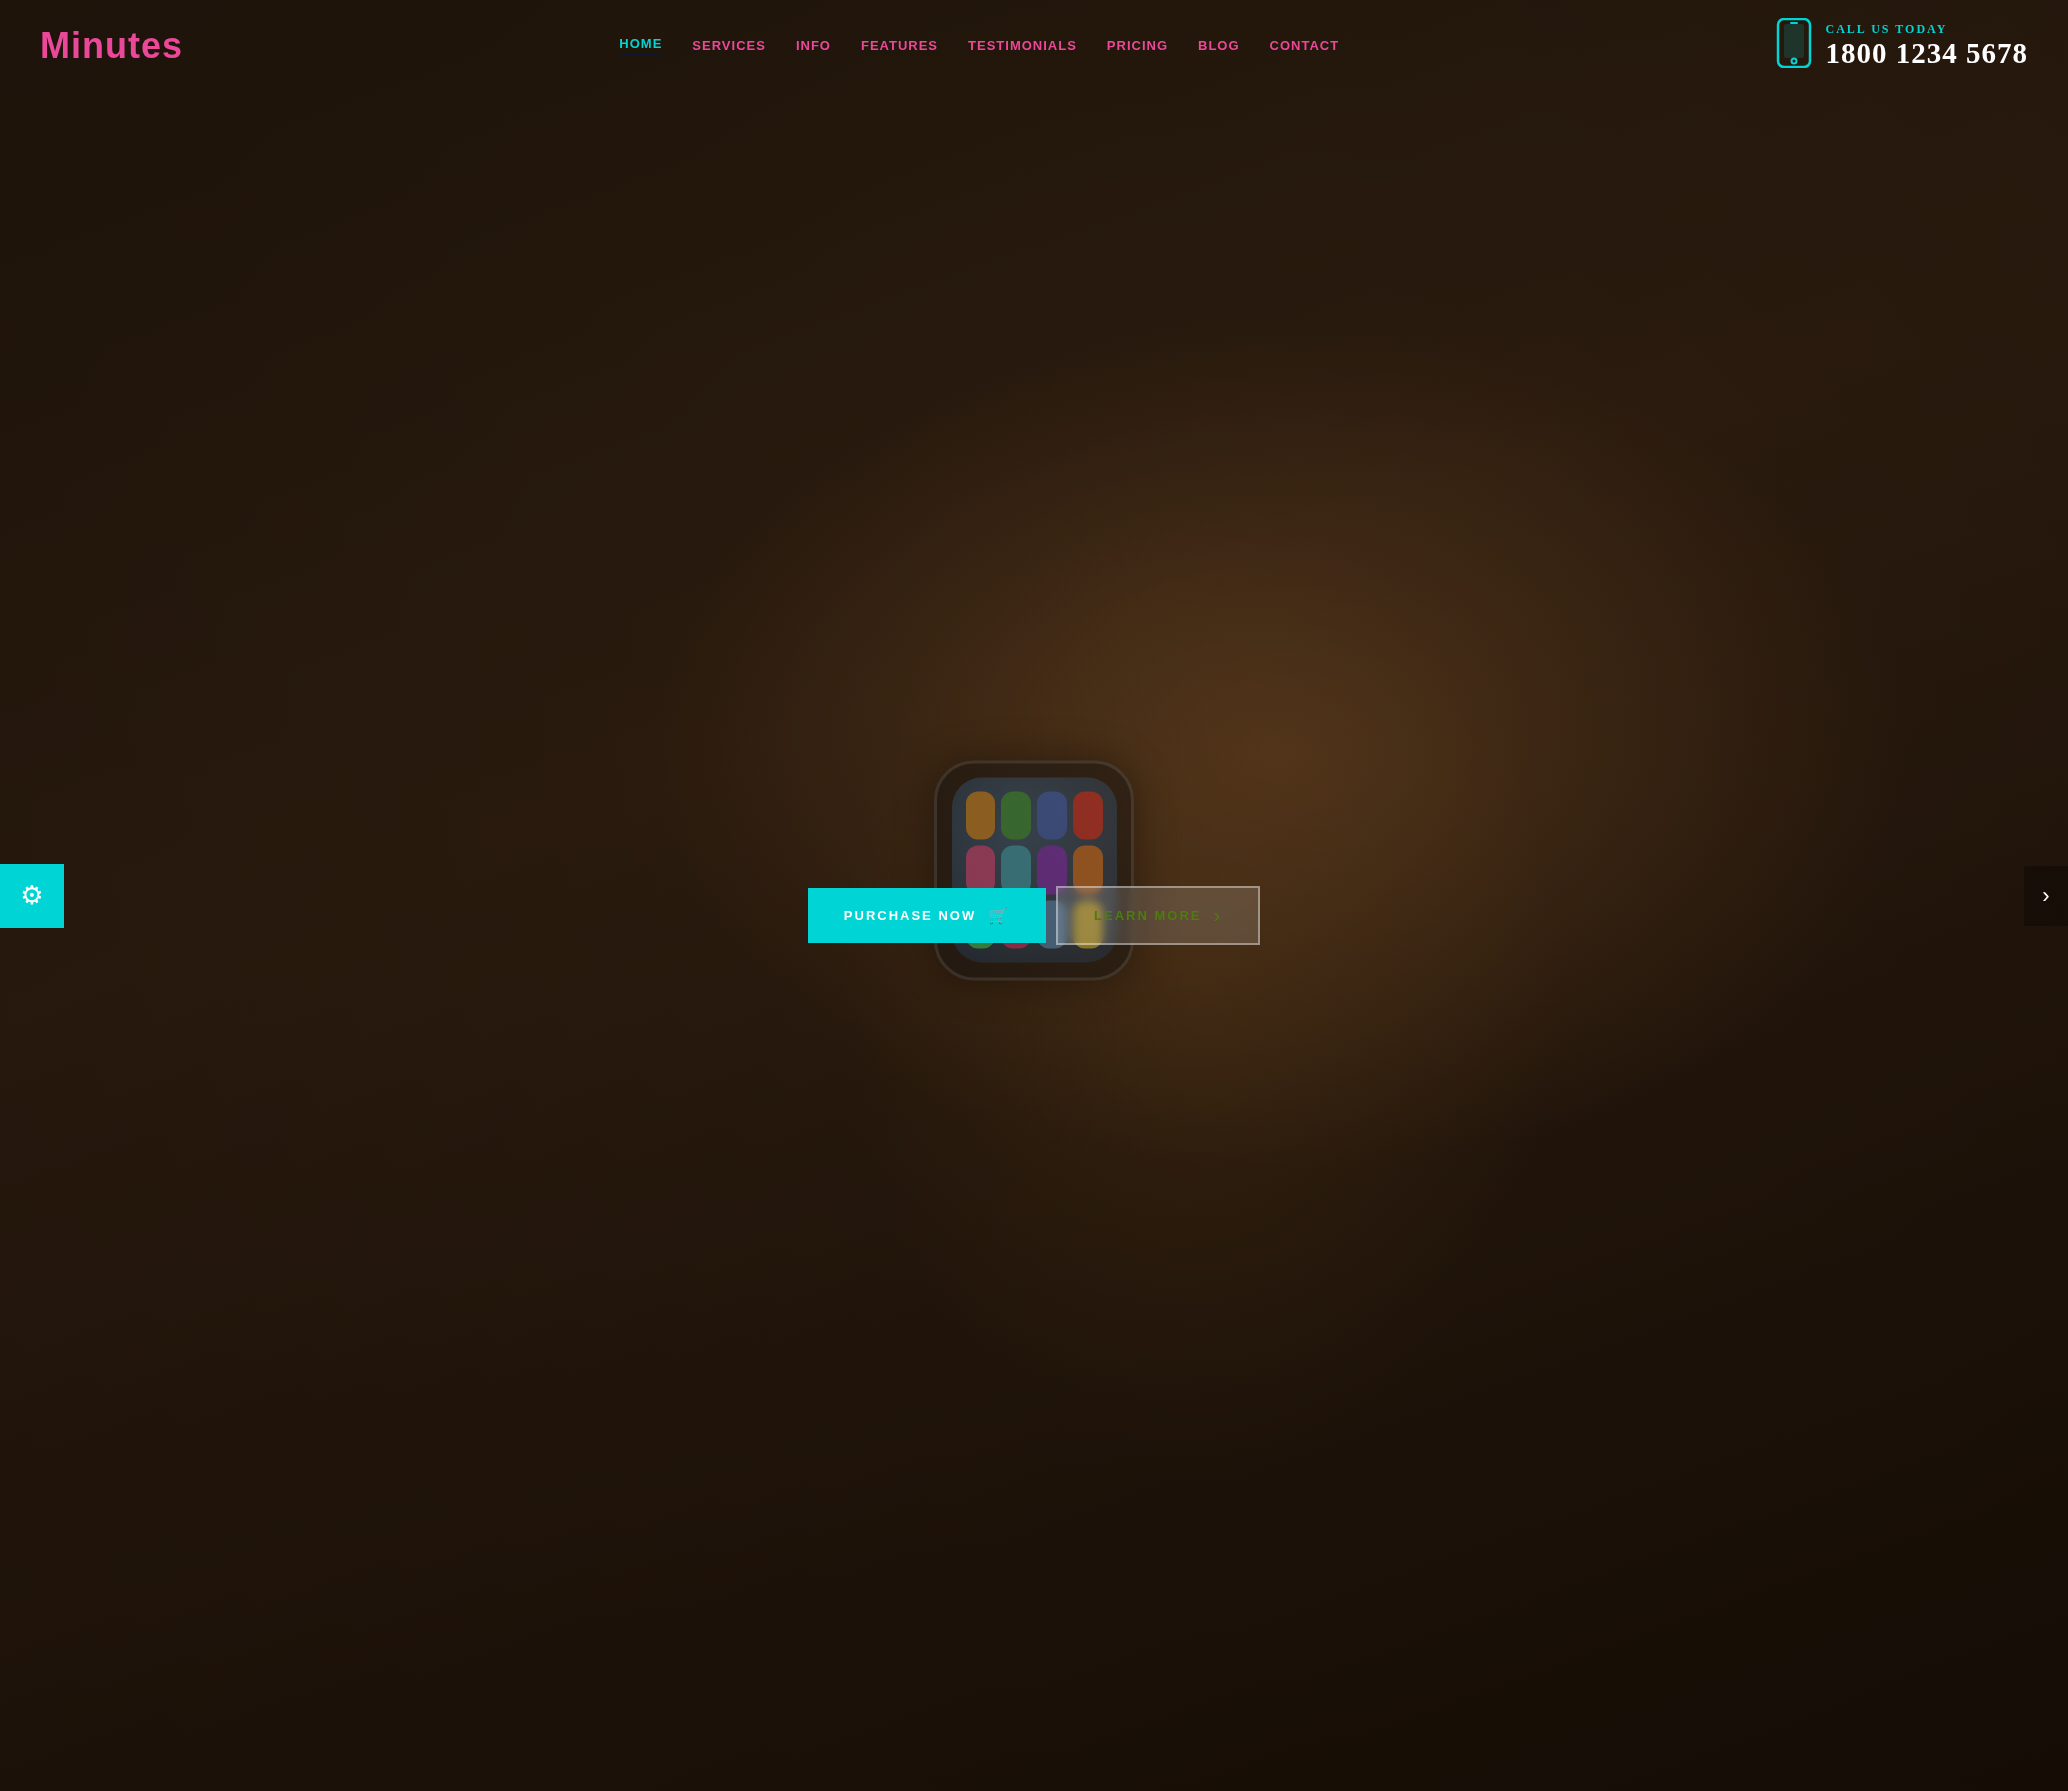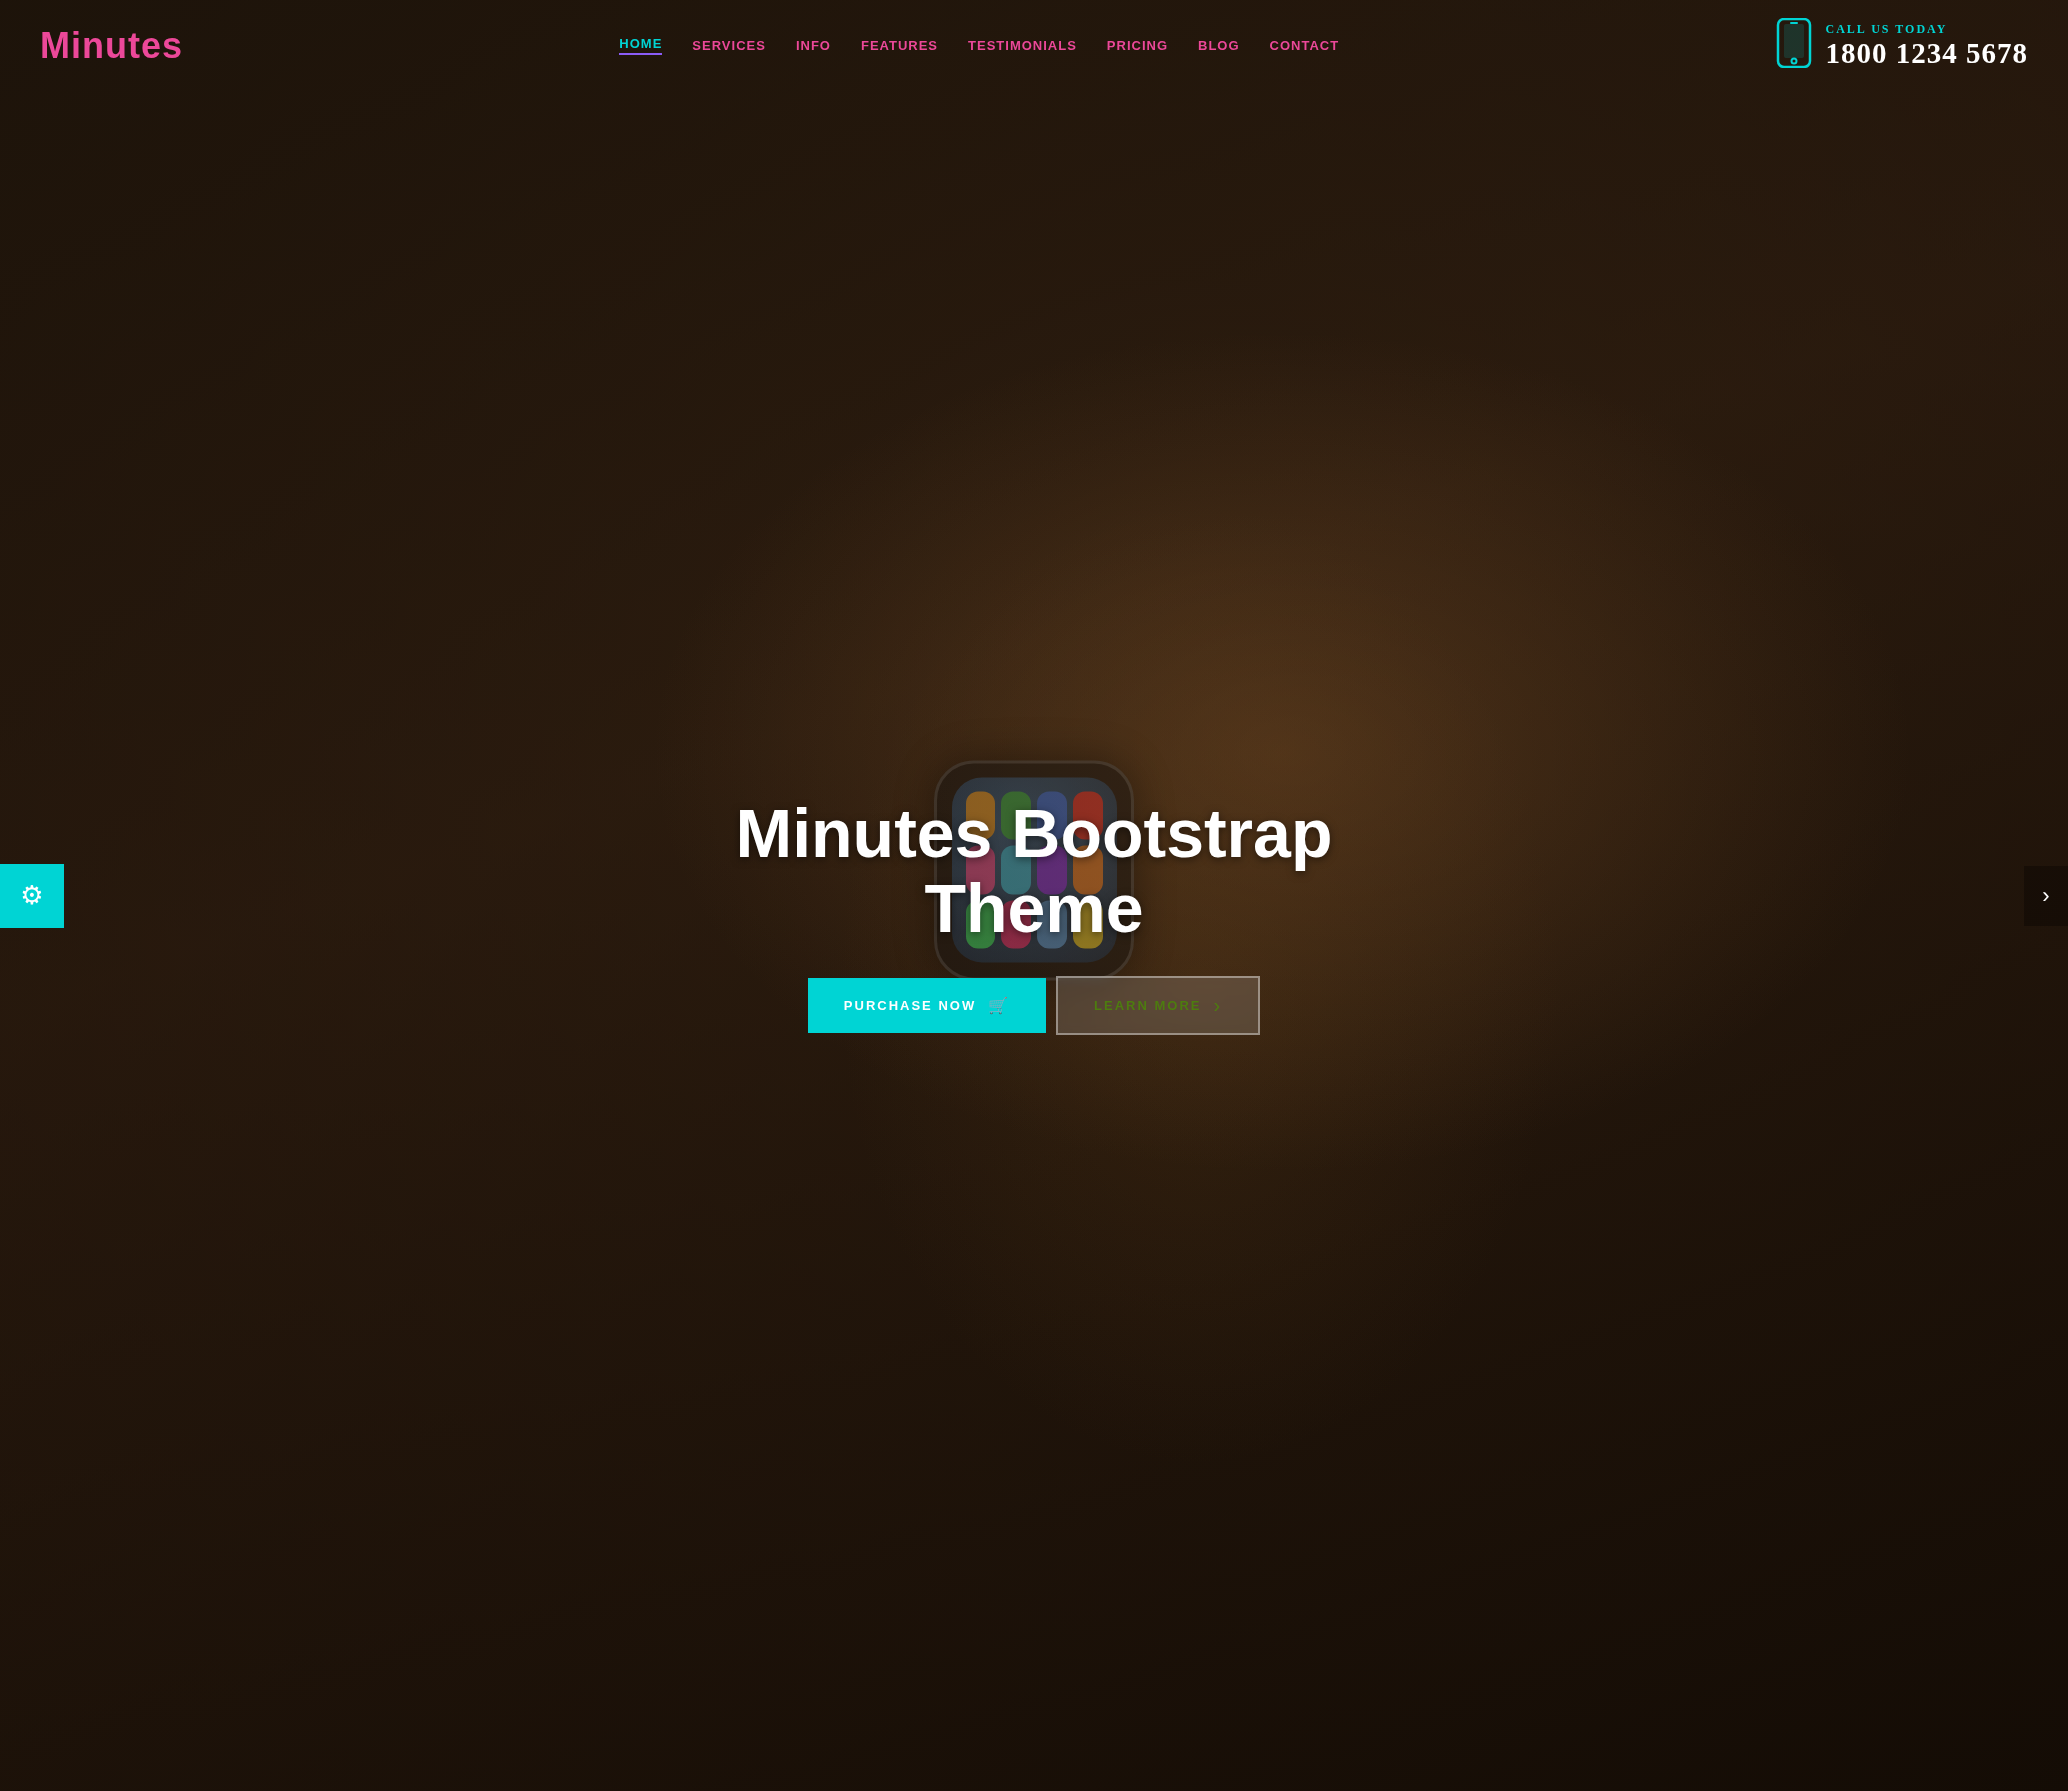--- a/index.html
+++ b/index.html
@@ -47,21 +47,21 @@
       font-size: 13px;
       font-weight: 600;
       letter-spacing: 1px;
       text-transform: uppercase;
       cursor: pointer;
       transition: color 0.2s;
     }
 
     .nav-item.active {
       color: #00d4d4;
-      border-bottom: 2px solid #8b5cf6;
+      border-bottom: 2px solid #0f172a;
       padding-bottom: 2px;
     }
 
     .header-contact {
       display: flex;
       align-items: center;
       gap: 14px;
     }
 
     .phone-icon-wrapper {
@@ -352,21 +352,20 @@
   </div>
 
   <button class="slide-arrow slide-arrow-left">
     <span>‹</span>
   </button>
   <button class="slide-arrow slide-arrow-right">
     <span>›</span>
   </button>
 
   <div class="hero-content">
-    <h1 class="hero-title">Minutes Bootstrap Theme</h1>
     <div class="hero-buttons">
       <a class="btn-primary" href="#">
         <span>PURCHASE NOW</span>
         <span style="font-size:16px;">🛒</span>
       </a>
       <a class="btn-secondary" href="#">
         <span>LEARN MORE</span>
         <span style="font-size:20px; font-weight:300;">›</span>
       </a>
     </div>

